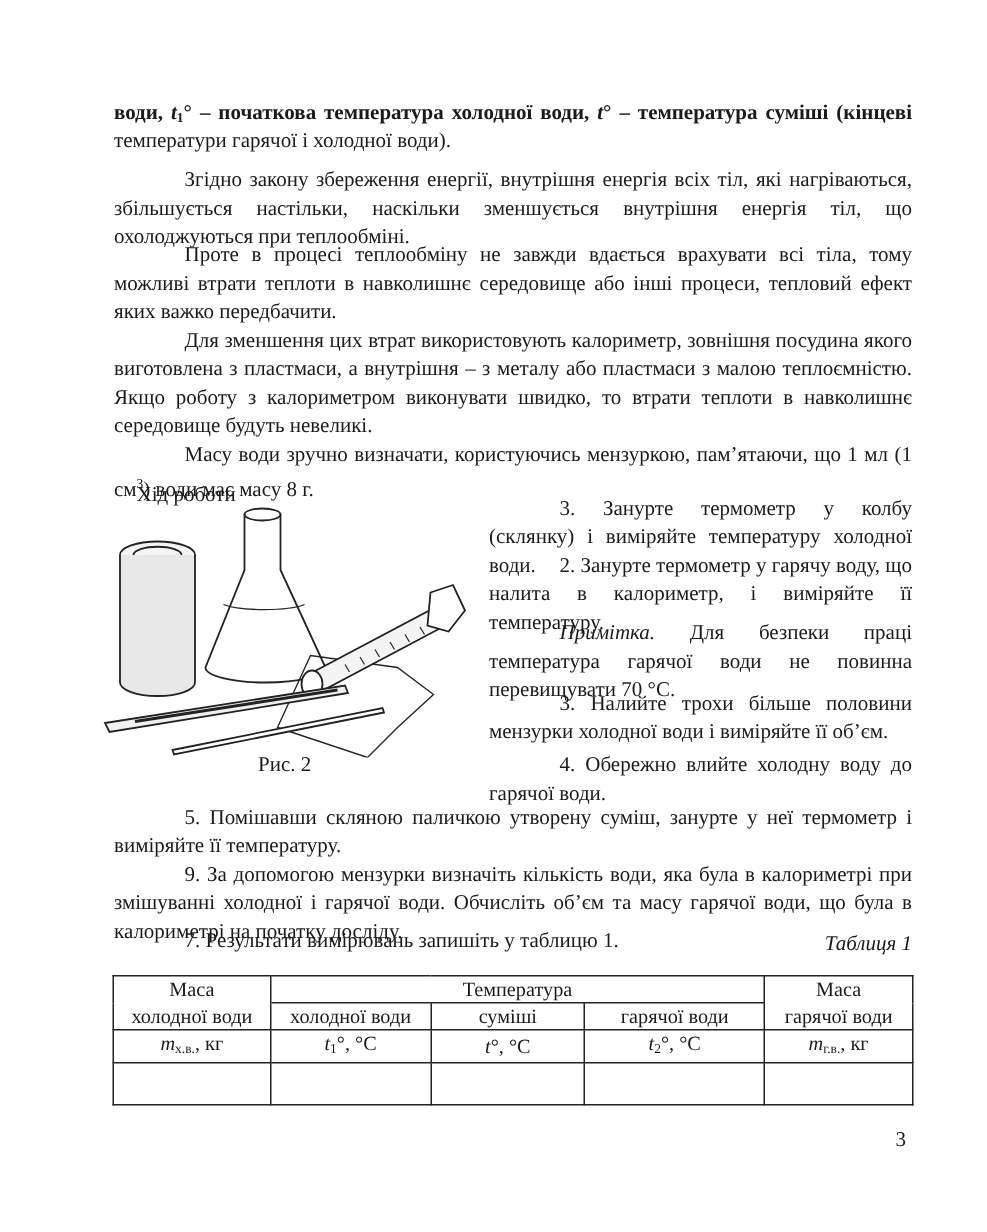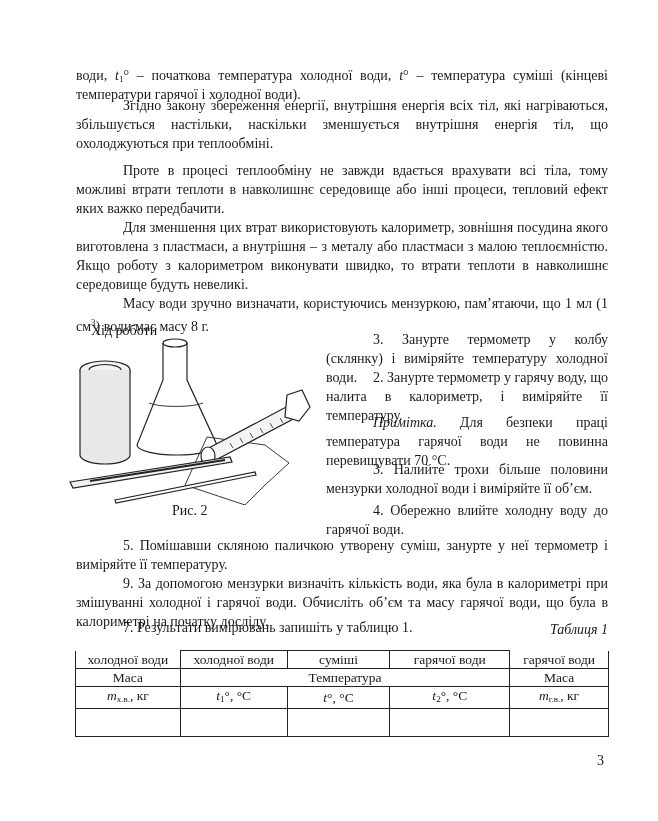--- a/index.html
+++ b/index.html
@@ -1,21 +1,21 @@
 <!DOCTYPE html>
 <html><head>
 <meta charset="utf-8">
 <style>
   html, body { margin:0; padding:0; background:#ffffff; }
   body { width:658px; height:821px; position:relative; overflow:hidden;
          font-family:"Liberation Serif", serif; color:#1a1a1a; font-size:14px; }
   .p { position:absolute; left:76px; width:532px; line-height:19px; text-align:justify; margin:0; }
   .ind { text-indent:47px; }
   .line { position:absolute; left:76px; width:532px; line-height:19px; white-space:nowrap; }
-  .jl { text-align:justify; text-align-last:justify; }
+  .jl { text-align:justify; text-align-last:justify;font-weight:bold; }
   .heading { position:absolute; left:76px; width:532px; text-align:left; font-weight:normal; top:321px; line-height:19px; margin-left:15px; }
   .rcol { position:absolute; left:326px; width:282px; line-height:19px; margin:0; text-align:justify; }
   .ital { font-style:italic; }
   .fig { position:absolute; left:65px; top:335px; width:250px; height:170px; }
   .caption { position:absolute; left:172px; top:503px; font-size:14px; }
   .tcap { position:absolute; right:50px; top:622px; font-style:italic; font-size:14px; }
   table.t { position:absolute; left:75px; top:650px; width:534px; border-collapse:collapse; font-size:13.5px; }
   table.t td { border:1.5px solid #222; text-align:center; padding:0; line-height:17px; }
   table.t td.noline-b { border-bottom:none; }
   table.t td.noline-t { border-top:none; }
@@ -25,21 +25,21 @@
   .pagenum { position:absolute; left:597px; top:753px; font-size:14px; }
 </style>
 </head>
 <body>
 
 <div class="line jl" style="top:66px;">
   <span>води, </span><span class="sym">t</span><sub>1</sub><span>° – початкова температура холодної води, </span><span class="sym">t</span><span>° – температура суміші (кінцеві</span>
 </div>
 <div class="line" style="top:85px;">температури гарячої і холодної води).</div>
 
-<p class="p ind" style="top:96px;">Згідно закону збереження енергії, внутрішня енергія всіх тіл, які нагріваються, збільшується настільки, наскільки зменшується внутрішня енергія тіл, що охолоджуються при теплообміні.</p>
+<p class="p ind" style="top:111px;">Згідно закону збереження енергії, внутрішня енергія всіх тіл, які нагріваються, збільшується настільки, наскільки зменшується внутрішня енергія тіл, що охолоджуються при теплообміні.</p>
 <p class="p ind" style="top:161px;">Проте в процесі теплообміну не завжди вдається врахувати всі тіла, тому можливі втрати теплоти в навколишнє середовище або інші процеси, тепловий ефект яких важко передбачити.</p>
 <p class="p ind" style="top:218px;">Для зменшення цих втрат використовують калориметр, зовнішня посудина якого виготовлена з пластмаси, а внутрішня – з металу або пластмаси з малою теплоємністю. Якщо роботу з калориметром виконувати швидко, то втрати теплоти в навколишнє середовище будуть невеликі.</p>
 <p class="p ind" style="top:294px;"><span>Масу води зручно визначати, користуючись мензуркою, пам’ятаючи, що 1 мл (1 см</span><sup>3</sup><span>) води має масу 8 г.</span></p>
 
 <div class="heading">Хід роботи</div>
 
 <p class="rcol ind" style="top:330px;">3. Занурте термометр у колбу (склянку) і виміряйте температуру холодної води.</p>
 <p class="rcol ind" style="top:368px;">2. Занурте термометр у гарячу воду, що налита в калориметр, і виміряйте її температуру.</p>
 <p class="rcol ind" style="top:413px;"><span class="ital">Примітка.</span><span> Для безпеки праці температура гарячої води не повинна перевищувати 70 °C.</span></p>
 <p class="rcol ind" style="top:460px;">3. Налийте трохи більше половини мензурки холодної води і виміряйте її об’єм.</p>
@@ -84,31 +84,31 @@
 
 <table class="t">
   <colgroup>
       <col style="width:105px">
       <col style="width:107px">
       <col style="width:103px">
       <col style="width:120px">
       <col style="width:99px">
     </colgroup>
   <tbody>
-      <tr style="height:18px">
+      <tr style="height:17px">
+    <td class="noline-b">Маса</td>
+    <td colspan="3">Температура</td>
+    <td class="noline-b">Маса</td>
+  </tr>
+  <tr style="height:18px">
     <td class="noline-t">холодної води</td>
     <td>холодної води</td>
     <td>суміші</td>
     <td>гарячої води</td>
     <td class="noline-t">гарячої води</td>
-  </tr>
-  <tr style="height:17px">
-    <td class="noline-b">Маса</td>
-    <td colspan="3">Температура</td>
-    <td class="noline-b">Маса</td>
   </tr>
   <tr style="height:19px">
     <td><span class="sym">m</span><sub>х.в.</sub><span>, кг</span></td>
     <td><span class="sym">t</span><sub>1</sub><span>°, °C</span></td>
     <td><span class="sym">t</span><span>°, °C</span></td>
     <td><span class="sym">t</span><sub>2</sub><span>°, °C</span></td>
     <td><span class="sym">m</span><sub>г.в.</sub><span>, кг</span></td>
   </tr>
   <tr style="height:28px">
     <td></td>

